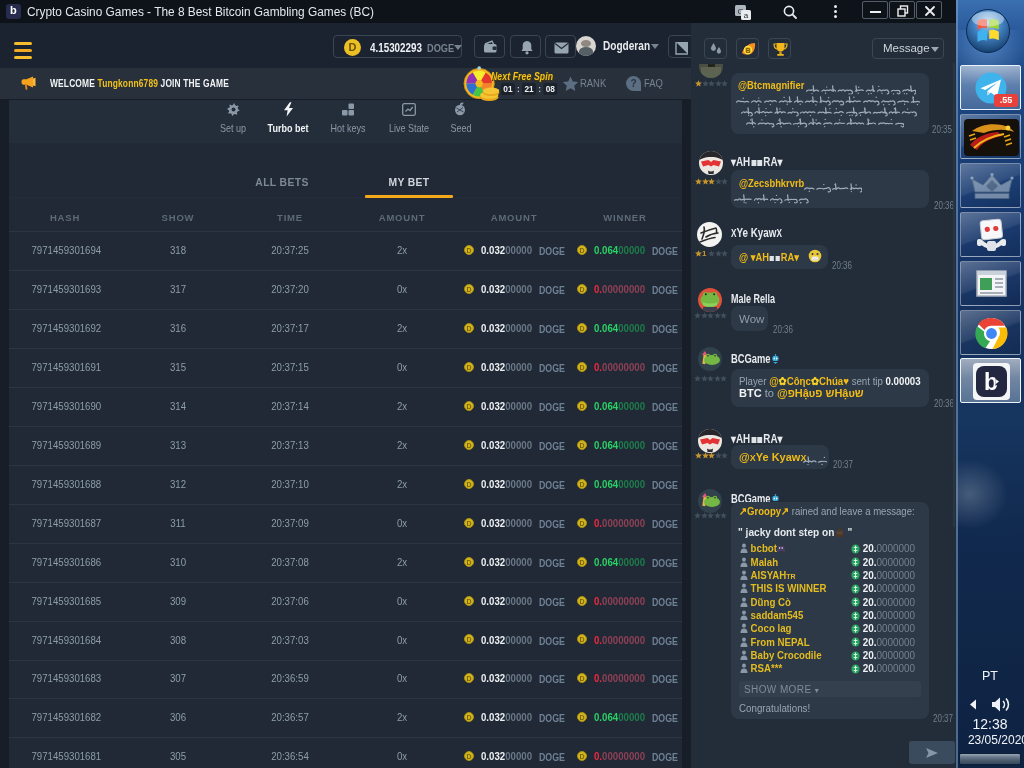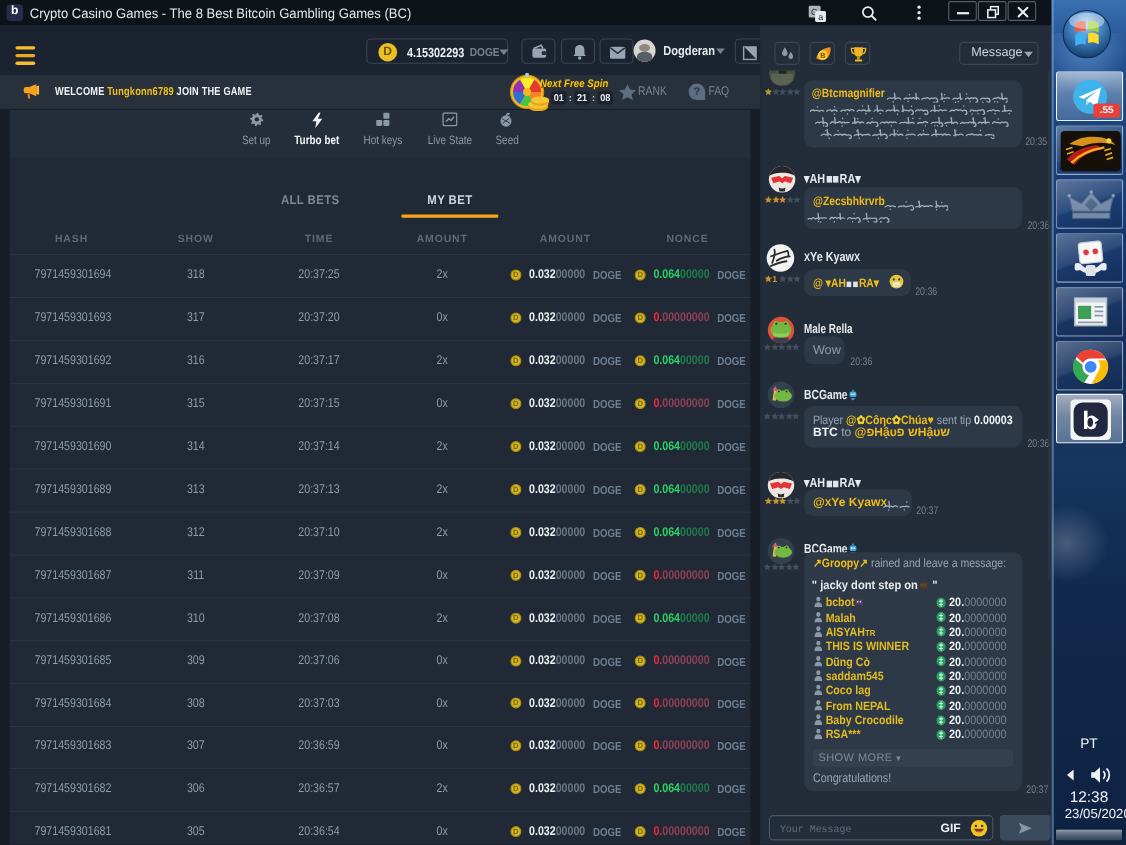--- a/index.html
+++ b/index.html
@@ -168,21 +168,21 @@
       </div>
  <div class="abs" style="left:0;top:97px;width:673px;height:1px;background:#232d3a"></div>
  <div class="abs b" style="left:213px;top:76px;width:120px;text-align:center;font-size:11.5px;color:#7c8897;letter-spacing:0.4px;transform:scaleX(0.9)">ALL BETS</div>
  <div class="abs b" style="left:340px;top:76px;width:120px;text-align:center;font-size:11.5px;color:#cfd6dd;letter-spacing:0.4px;transform:scaleX(0.9)">MY BET</div>
  <div class="abs" style="left:356px;top:95px;width:88px;height:3px;background:#f3a81c;border-radius:1px"></div>
 <div class="abs" style="left:16px;top:111.5px;width:80px;text-align:center;font-size:9.5px;color:#5e6a7a;letter-spacing:0.8px;font-weight:bold">HASH</div>
       <div class="abs" style="left:129px;top:111.5px;width:80px;text-align:center;font-size:9.5px;color:#5e6a7a;letter-spacing:0.8px;font-weight:bold">SHOW</div>
       <div class="abs" style="left:241px;top:111.5px;width:80px;text-align:center;font-size:9.5px;color:#5e6a7a;letter-spacing:0.8px;font-weight:bold">TIME</div>
       <div class="abs" style="left:353px;top:111.5px;width:80px;text-align:center;font-size:9.5px;color:#5e6a7a;letter-spacing:0.8px;font-weight:bold">AMOUNT</div>
       <div class="abs" style="left:465px;top:111.5px;width:80px;text-align:center;font-size:9.5px;color:#5e6a7a;letter-spacing:0.8px;font-weight:bold">AMOUNT</div>
-      <div class="abs" style="left:576px;top:111.5px;width:80px;text-align:center;font-size:9.5px;color:#5e6a7a;letter-spacing:0.8px;font-weight:bold">NONCE</div>
+      <div class="abs" style="left:576px;top:111.5px;width:80px;text-align:center;font-size:9.5px;color:#5e6a7a;letter-spacing:0.8px;font-weight:bold">WINNER</div>
       <div class="abs" style="left:0px;top:131.0px;width:673px;height:1px;background:#2b3643"></div>
       <div class="abs" style="left:16px;top:144.0px;width:80px;text-align:center;font-size:11.5px;color:#8e9dac;transform:scaleX(0.84);">7971459301694</div>
       <div class="abs" style="left:129px;top:144.0px;width:80px;text-align:center;font-size:11.5px;color:#8e9dac;transform:scaleX(0.84);">318</div>
       <div class="abs" style="left:241px;top:144.0px;width:80px;text-align:center;font-size:11.5px;color:#8e9dac;transform:scaleX(0.84);">20:37:25</div>
       <div class="abs" style="left:353px;top:144.0px;width:80px;text-align:center;font-size:11.5px;color:#8e9dac;transform:scaleX(0.84);">2x</div>
       <div class="abs" style="left:455px;top:144.975px;width:10px;height:10px;border-radius:50%;background:#d3b61e;border:1px solid #a88d12;color:#7a6405;font-size:7px;font-weight:bold;text-align:center;line-height:9px">D</div>
       <div class="abs" style="left:472px;top:144.0px;font-size:11.5px;font-weight:bold;transform:scaleX(0.84);transform-origin:0 0"><span style="color:#eef1f4">0.032</span><span style="color:#6b7887">00000</span></div>
       <div class="abs" style="left:530px;top:145.0px;font-size:10.5px;color:#6e8095;font-weight:bold;transform:scaleX(0.84);transform-origin:0 0">DOGE</div>
       <div class="abs" style="left:568px;top:144.975px;width:10px;height:10px;border-radius:50%;background:#d3b61e;border:1px solid #a88d12;color:#7a6405;font-size:7px;font-weight:bold;text-align:center;line-height:9px">D</div>
       <div class="abs" style="left:585px;top:144.0px;font-size:11.5px;font-weight:bold;transform:scaleX(0.84);transform-origin:0 0"><span style="color:#2bd265">0.064</span><span style="color:#1e7c4b">00000</span></div>
@@ -884,31 +884,20 @@
       <div class="abs" style="left:160px;top:639.4px;font-size:11px;white-space:nowrap;transform:scaleX(0.9);transform-origin:0 0"><svg width="10" height="10" viewBox="0 0 10 10" style="vertical-align:-1.5px">
           <circle cx="5" cy="5" r="4.6" fill="#2aa360"></circle>
           <path d="M5 1.5 L5 8.5 M3 3.5 L7 3.5 M3 6.5 L7 6.5" stroke="#d9f5e6" stroke-width="1"></path>
         </svg> <span class="b" style="color:#eef1f4">20.</span><span style="color:#76828f">0000000</span></div>
       <div class="abs" style="left:48px;top:658px;width:182px;height:16px;background:#34404e;border-radius:3px">
         <div class="abs" style="left:5px;top:2.5px;font-size:10px;color:#7e8b99;letter-spacing:0.4px">SHOW MORE <span style="font-size:8px">▾</span></div>
       </div>
       <div class="abs" style="left:48px;top:679px;font-size:11.5px;color:#97a5b3;transform:scaleX(0.85);transform-origin:0 0">Congratulations!</div>
       <div class="abs" style="left:242px;top:690px;font-size:10px;color:#727f8d;transform:scaleX(0.8);transform-origin:0 0">20:37</div>
       <div class="abs" style="left:262px;top:40px;width:2px;height:464px;background:#2b3643"></div>
- <div class="abs" style="left:8px;top:718px;width:204px;height:23px;border:1px solid #46586c;border-radius:4px;background:#232d3a">
-   <div class="abs" style="left:9px;top:6px;font-family:'Liberation Mono',monospace;font-size:9.5px;color:#5f6e7e;transform:scaleX(0.95);transform-origin:0 0">Your Message</div>
-   <div class="abs b" style="left:155px;top:5px;font-size:11px;color:#eef1f4">GIF</div>
-   <svg class="abs" style="left:182px;top:3px" width="16" height="16" viewBox="0 0 16 16">
-     <circle cx="8" cy="8" r="7.5" fill="#f2c71d"></circle>
-     <circle cx="5.2" cy="5.8" r="1.1" fill="#333"></circle>
-          <circle cx="10.8" cy="5.8" r="1.1" fill="#333"></circle>
-     <path d="M3.5 8.5 A4.8 4.8 0 0 0 12.5 8.5 Z" fill="#7a3c1e"></path>
-     <path d="M5 11.5 A4 2.5 0 0 1 11 11.5 Z" fill="#e8526a"></path>
-   </svg>
- </div>
  <div class="abs" style="left:218px;top:718px;width:46px;height:23px;background:#3a4b5d;border-radius:3px">
    <svg class="abs" style="left:16px;top:5.5px" width="14" height="12" viewBox="0 0 14 12">
      <path d="M1 1 L13 6 L1 11 L3.5 6 Z" fill="#8596a6"></path>
    </svg>
  </div>
 </div>
 
 <div class="abs" style="left:956px;top:0;width:68px;height:768px;background:
  linear-gradient(180deg,#3a6fb0 0%,#2a5a9c 4%,#1e4a86 10%,#1a4078 18%,#16366b 30%,#14305d 42%,#16355f 55%,#11294e 70%,#102647 85%,#0e2242 100%)">
  <div class="abs" style="left:0;top:0;width:2px;height:768px;background:#7da7cf;opacity:0.55"></div>

